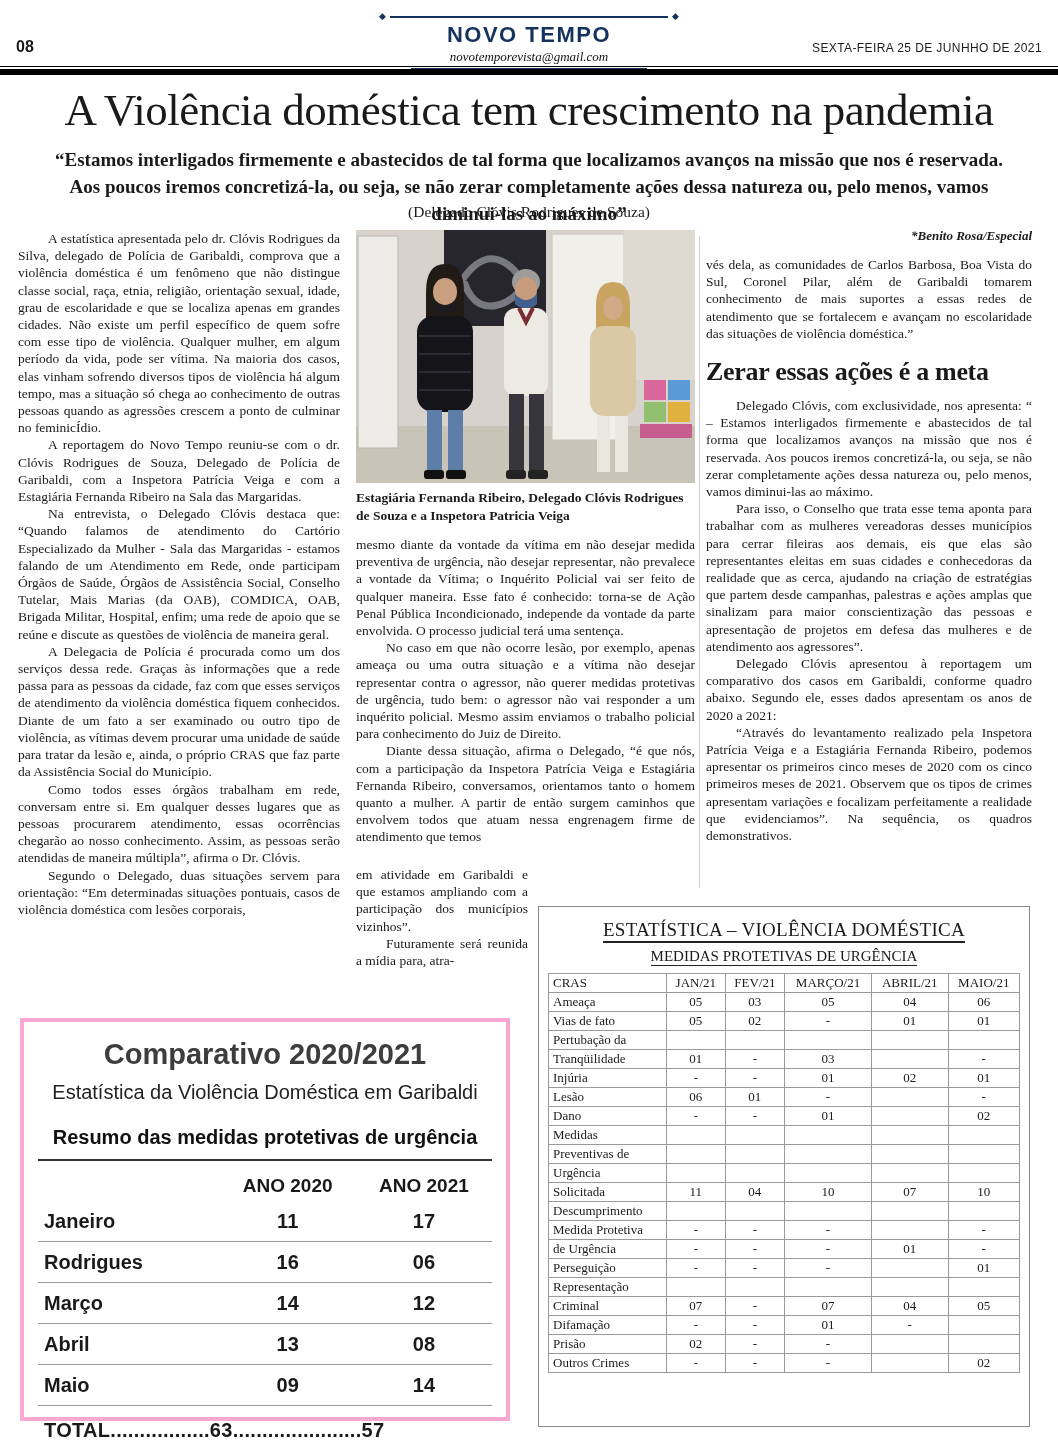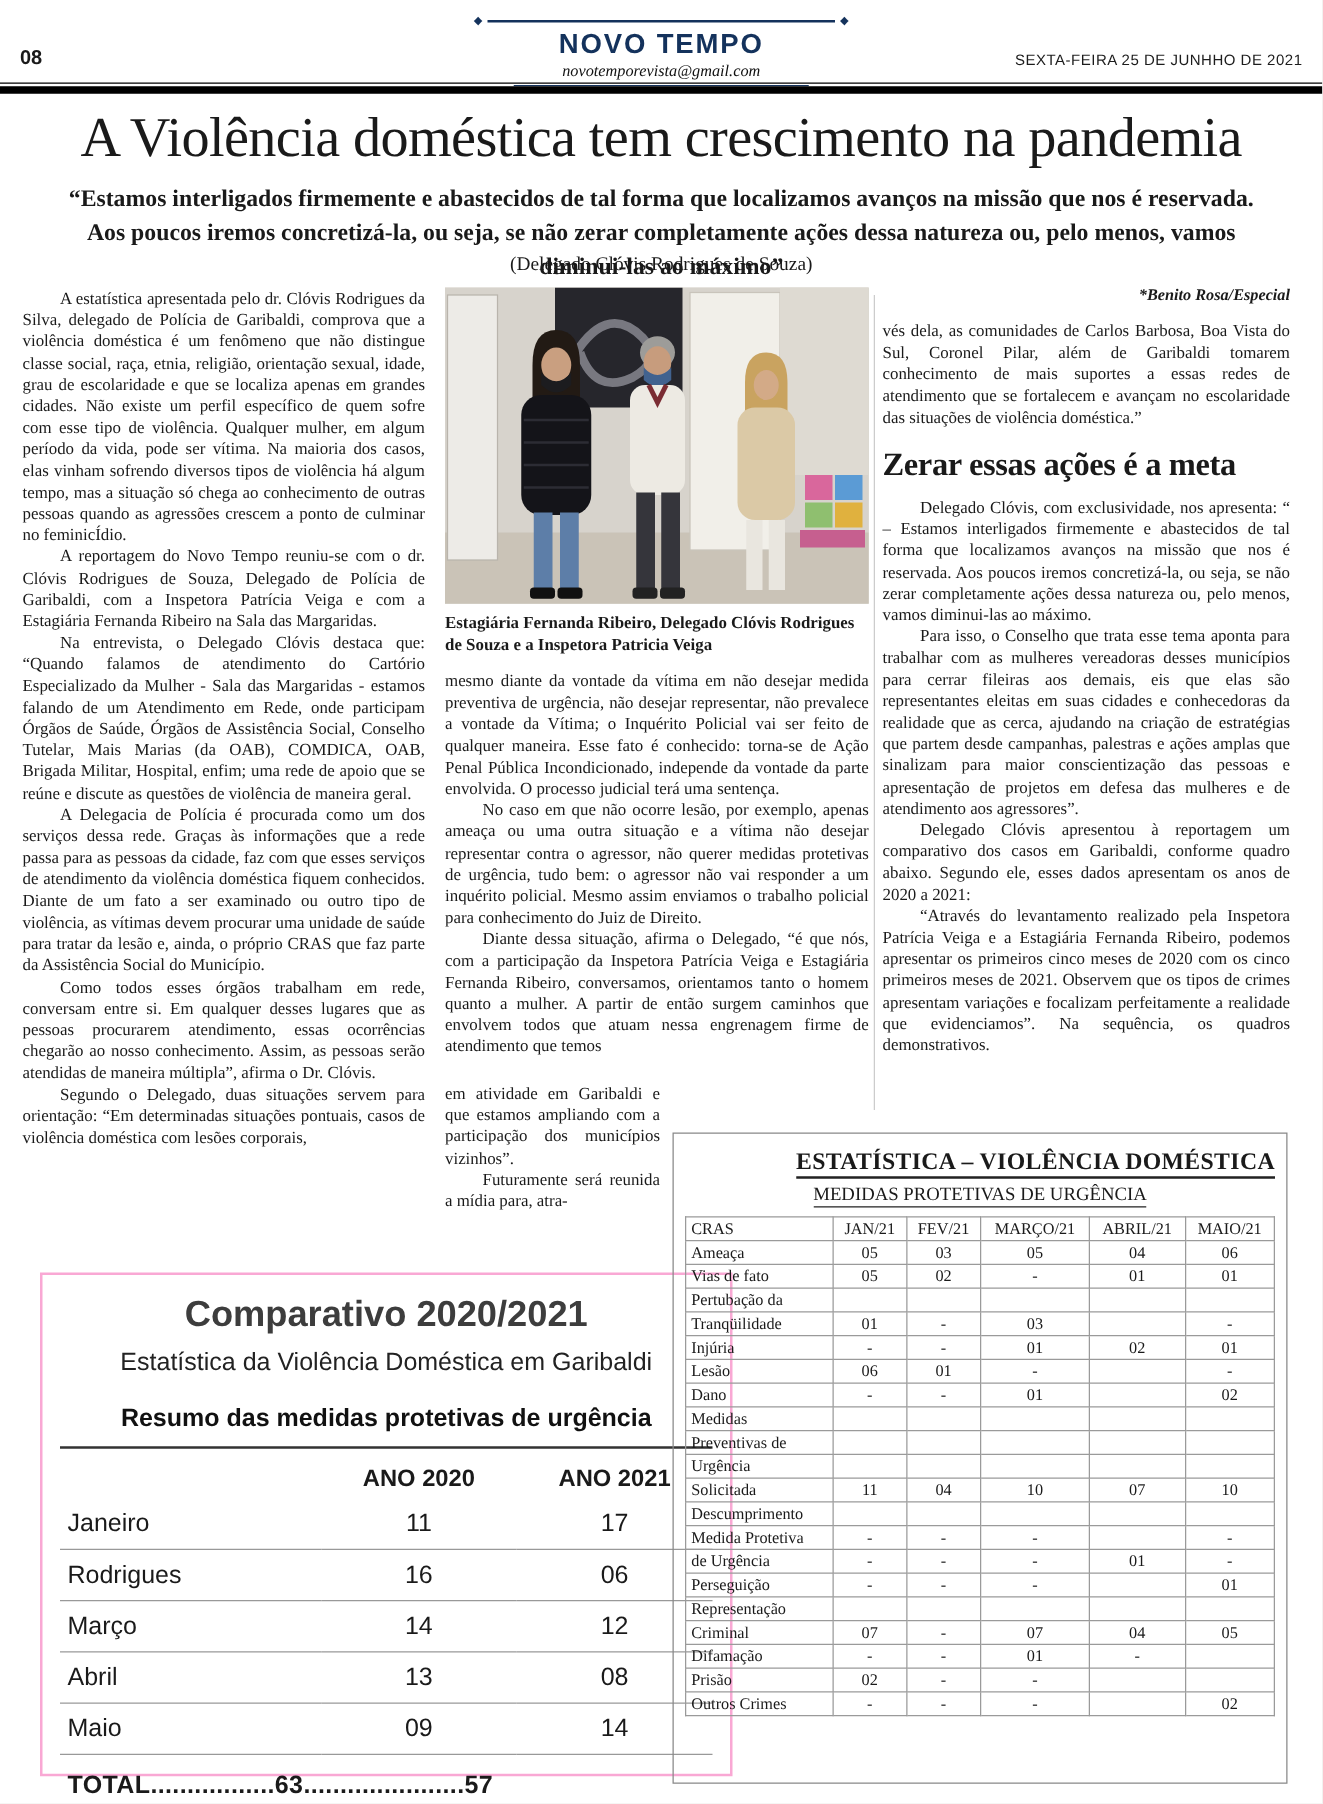--- a/index.html
+++ b/index.html
@@ -36,37 +36,37 @@
   .col2-photo { position:absolute; left:356px; top:230px; width:339px; height:253px; background:#d7d3cc; }
   .photo-caption { position:absolute; left:356px; top:489px; width:339px;
                    font-weight:bold; font-size:13.5px; line-height:1.3; }
   .col2-text { position:absolute; left:356px; top:536px; width:339px; }
   .col2-narrow { position:absolute; left:356px; top:866px; width:172px; }
   .col-rule { position:absolute; left:699px; top:236px; height:652px; border-left:1px solid #ccc; }
   .col3 { position:absolute; left:706px; top:228px; width:326px; }
   .photo-credit { text-align:right; font-weight:bold; font-style:italic; font-size:13px; margin-bottom:12px; }
   .section-heading { font-weight:bold; font-size:26px; margin:15px 0 10px; letter-spacing:-.3px; }
   
-  .cmp { position:absolute; left:32px; top:1018px; width:554px; height:403px;
-         border:2px solid #f9a8d4; padding:8px 14px 0; font-family:"Liberation Sans", sans-serif; }
+  .cmp { position:absolute; left:20px; top:1018px; width:490px; height:403px;
+         border:4px solid #f9a8d4; padding:8px 14px 0; font-family:"Liberation Sans", sans-serif; }
   .cmp-title { text-align:center; font-weight:bold; font-size:29px; color:#3d3d3d; margin-top:8px; }
   .cmp-sub  { text-align:center; font-size:20px; color:#222; margin-top:10px; }
   .cmp-sub2 { text-align:center; font-weight:bold; font-size:20px; color:#111; margin-top:22px;
               padding-bottom:10px; border-bottom:2px solid #333; }
   .cmp-table { width:100%; border-collapse:collapse; }
   .cmp-table th { font-weight:bold; font-size:19px; padding:14px 0 4px; text-align:center; }
   .cmp-table th.cmp-m { width:40%; }
-  .cmp-table td { font-weight:normal; font-size:20px; padding:9px 0 8px; border-bottom:1px solid #999; }
+  .cmp-table td { font-weight:bold; font-size:20px; padding:9px 0 8px; border-bottom:1px solid #999; }
   .cmp-table td.cmp-month { text-align:left; padding-left:6px; }
   .cmp-table td.cmp-val { text-align:center; }
   .cmp-total { font-weight:bold; font-size:20px; padding:13px 0 10px 6px; letter-spacing:.3px; }
   
   .est { position:absolute; left:538px; top:906px; width:492px; height:521px;
          border:1px solid #888; padding:8px 9px; }
-  .est-title { text-align:right; font-weight:bold; font-size:19px; letter-spacing:.3px; margin-top:4px; }
+  .est-title { text-align:center; font-weight:normal; font-size:19px; letter-spacing:.3px; margin-top:4px; }
   .est-title span { border-bottom:2px solid #222; padding-bottom:1px; }
   .est-sub { text-align:center; font-size:15px; margin-top:7px; }
   .est-sub span { border-bottom:1px solid #222; padding-bottom:1px; }
   .est-table { width:100%; border-collapse:collapse; margin-top:8px; font-size:13px; }
   .est-table th, .est-table td { border:1px solid #9a9a9a; padding:1px 4px; height:19px; font-weight:normal; }
   .est-table th { text-align:center; }
   .est-table th.tipo { width:118px; text-align:left; }
   .est-table td.num { text-align:center; }
   .est-table td.lbl { text-align:left; }
 </style>

